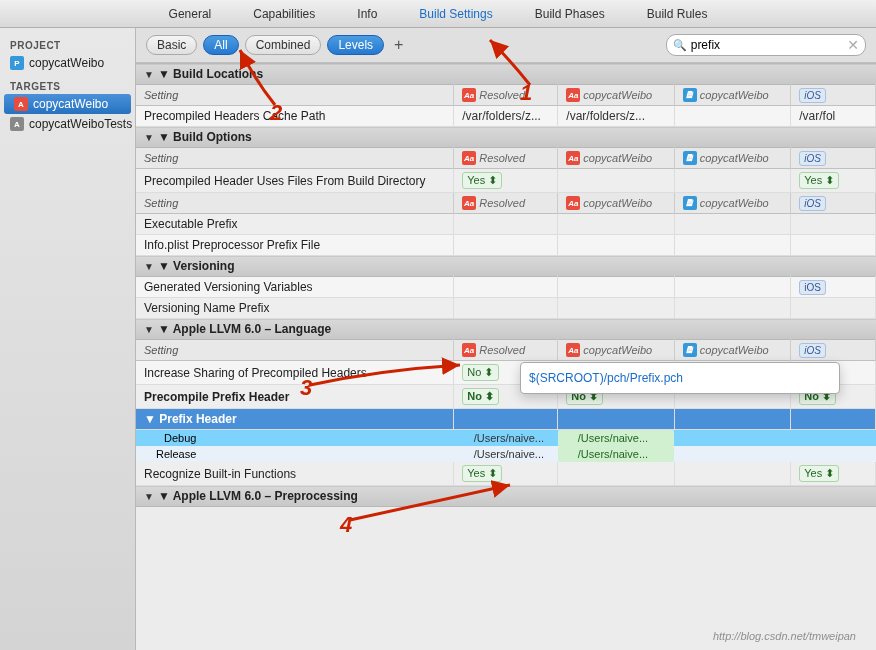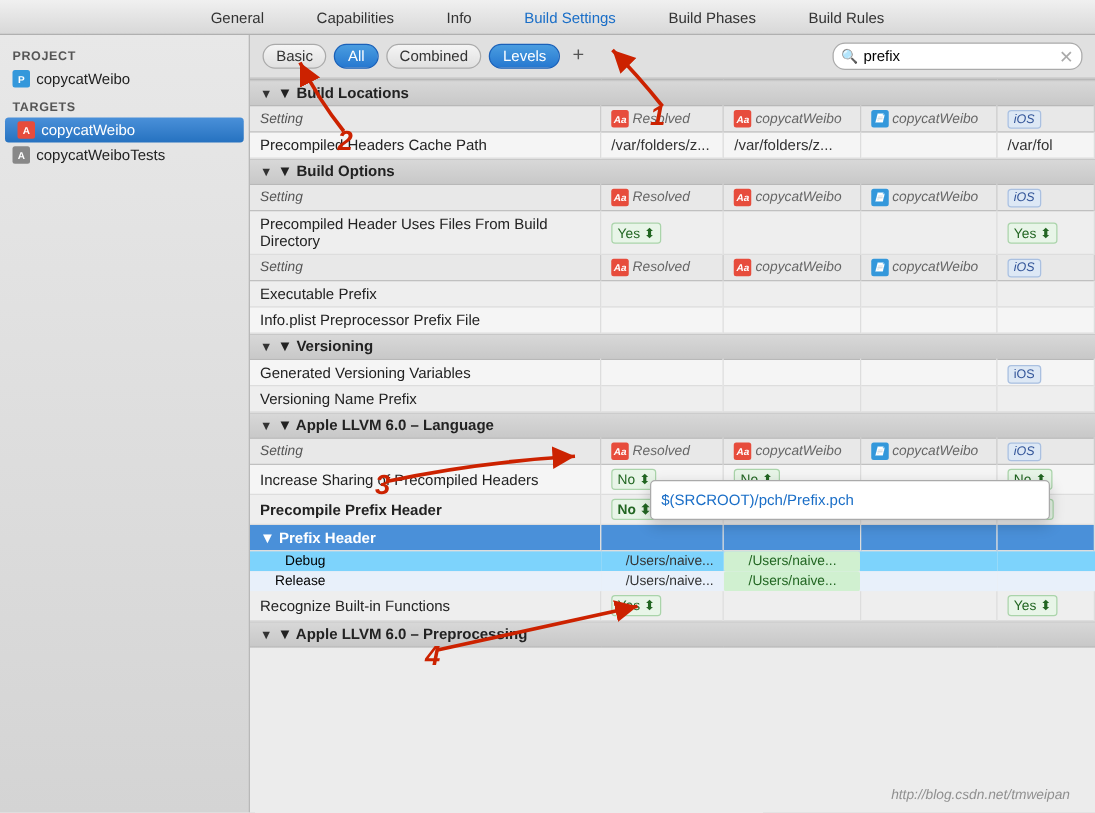--- a/index.html
+++ b/index.html
@@ -16,21 +16,21 @@
       font-size: 12px; color: #333; cursor: pointer; padding: 2px 6px;
       text-decoration: none;
     }
     .top-tab.active { color: #1a6ec7; font-weight: 500; }
 
     
     .main-layout { display: flex; height: calc(650px - 28px); }
 
     
     .sidebar {
-      width: 200px; background: linear-gradient(to bottom, #e8e8e8, #d4d4d4);
+      width: 136px; background: linear-gradient(to bottom, #e8e8e8, #d4d4d4);
       border-right: 1px solid #b8b8b8; padding: 8px 0; flex-shrink: 0;
     }
     .sidebar-section-label {
       font-size: 10px; font-weight: 700; color: #555; padding: 4px 10px 2px;
       text-transform: uppercase; letter-spacing: 0.5px;
     }
     .sidebar-item {
       padding: 3px 10px; display: flex; align-items: center; gap: 5px;
       font-size: 12px; color: #222; cursor: pointer;
     }
@@ -136,21 +136,21 @@
     .value-green {
       background: #e8f5e8; border: 1px solid #aad4aa; border-radius: 3px;
       font-size: 11px; color: #226622; padding: 1px 4px; display: inline-flex; align-items: center; gap: 2px;
     }
     .subrow { background: #f8f8f8; }
     .subrow td { padding: 2px 8px 2px 20px; font-size: 11px; }
 
     
     .autocomplete-popup {
       position: absolute;
-      top: 384px; left: 520px;
+      top: 362px; left: 520px;
       width: 320px;
       background: white;
       border: 1px solid #aaa;
       border-radius: 4px;
       box-shadow: 0 4px 12px rgba(0,0,0,0.2);
       z-index: 100;
       padding: 8px;
       font-size: 12px;
       color: #1a6ec7;
     }

